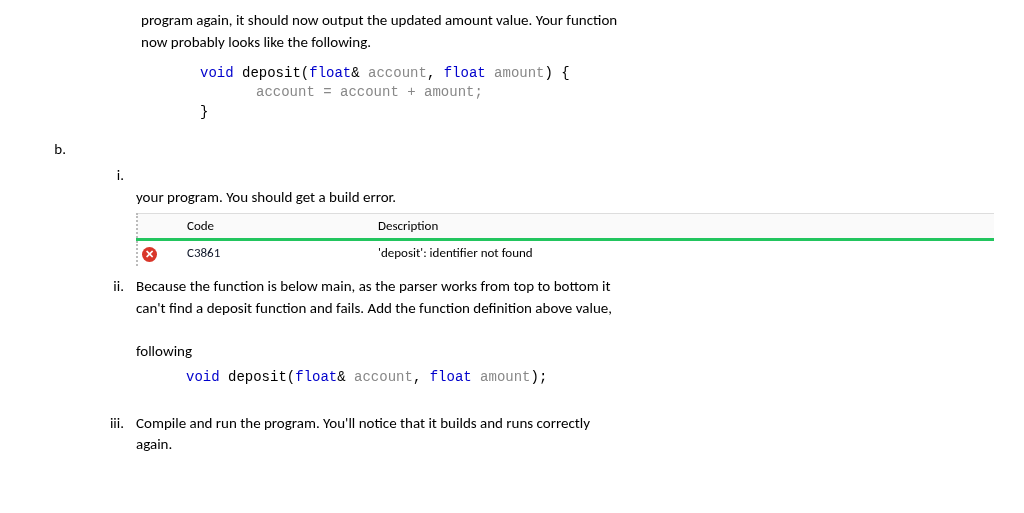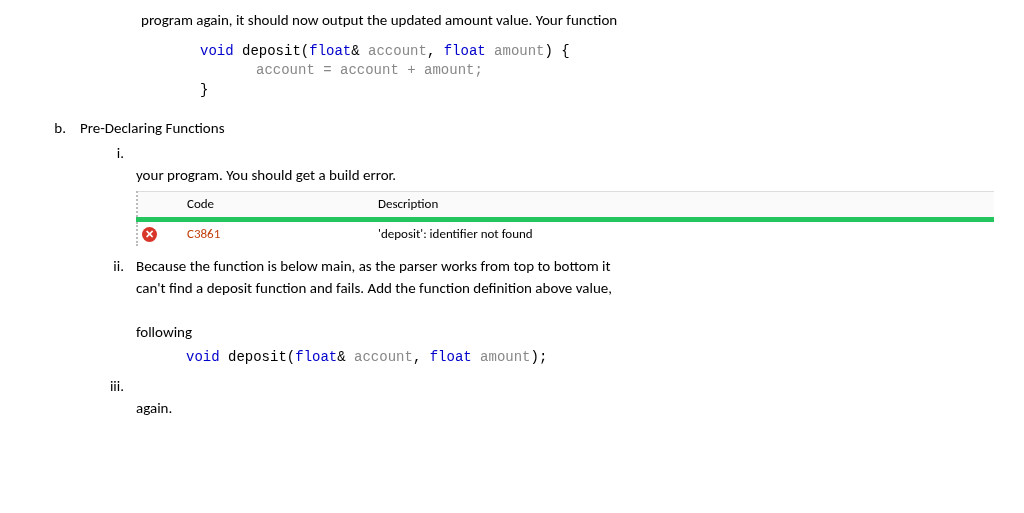--- a/index.html
+++ b/index.html
@@ -57,21 +57,21 @@
       border-collapse: collapse;
       font-size: 13px;
       width: 100%;
     }
     .error-table th {
       text-align: left;
       font-weight: 400;
       padding: 3px 10px;
       background: #fafafa;
       border-top: 1px solid #ddd;
-      border-bottom: 5px solid #22c55e;
+      border-bottom: 3px solid #22c55e;
     }
     .error-table th:first-child {
       width: 40px;
       padding-left: 4px;
       border-left: 2px dotted #bbb;
     }
     .error-table td {
       padding: 3px 10px;
       vertical-align: middle;
     }
@@ -87,51 +87,51 @@
       background: #d9362a;
       color: #fff;
       align-items: center;
       justify-content: center;
       font-size: 11px;
       font-weight: bold;
       line-height: 1;
       vertical-align: middle;
     }
     .err-code {
-      color: #c2410c;
+      color: #0f172a;
     }
     .code-inline {
       font-family: Consolas, 'Courier New', monospace;
       font-size: 14px;
       margin-top: 4px;
-      margin-bottom: 4px;
+      margin-bottom: 21px;
       margin-left: 50px;
     }
     .kw { color: #0000cc; }
     .var { color: #888; }
   </style>
 </head>
 <body>
 
 <div class="intro">
   <span>program again, it should now output the updated amount value.  Your function</span><br>
+  <span>now probably looks like the following.</span>
 </div>
 
 <div class="code-block-1">
   <div>
     <span class="kw">void</span><span> deposit(</span><span class="kw">float</span><span>&amp; </span><span class="var">account</span><span>, </span><span class="kw">float</span><span> </span><span class="var">amount</span><span>) {</span>
   </div>
   <div style="padding-left:56px;" class="var">account = account + amount;</div>
   <div>}</div>
 </div>
 
 <div class="section-b">
   <div class="b-header">
     <div class="b-label">b.</div>
-    <div>Pre-Declaring Functions</div>
   </div>
 
   <div class="sub-list">
 
     <div class="sub-item">
       <div class="roman-label">i.</div>
       <div class="sub-content">
         <br>
         <span>your program.  You should get a build error.</span>
         <table class="error-table">
@@ -162,19 +162,19 @@
         <span>following</span>
         <div class="code-inline">
           <span class="kw">void</span><span> deposit(</span><span class="kw">float</span><span>&amp; </span><span class="var">account</span><span>, </span><span class="kw">float</span><span> </span><span class="var">amount</span><span>);</span>
         </div>
       </div>
     </div>
 
     <div class="sub-item">
       <div class="roman-label">iii.</div>
       <div class="sub-content">
-        <br>
+        <span>Compile and run the program.   You'll notice that it builds and runs correctly</span><br>
         <span>again.</span>
       </div>
     </div>
 
   </div>
 </div>
 
 </body></html>

